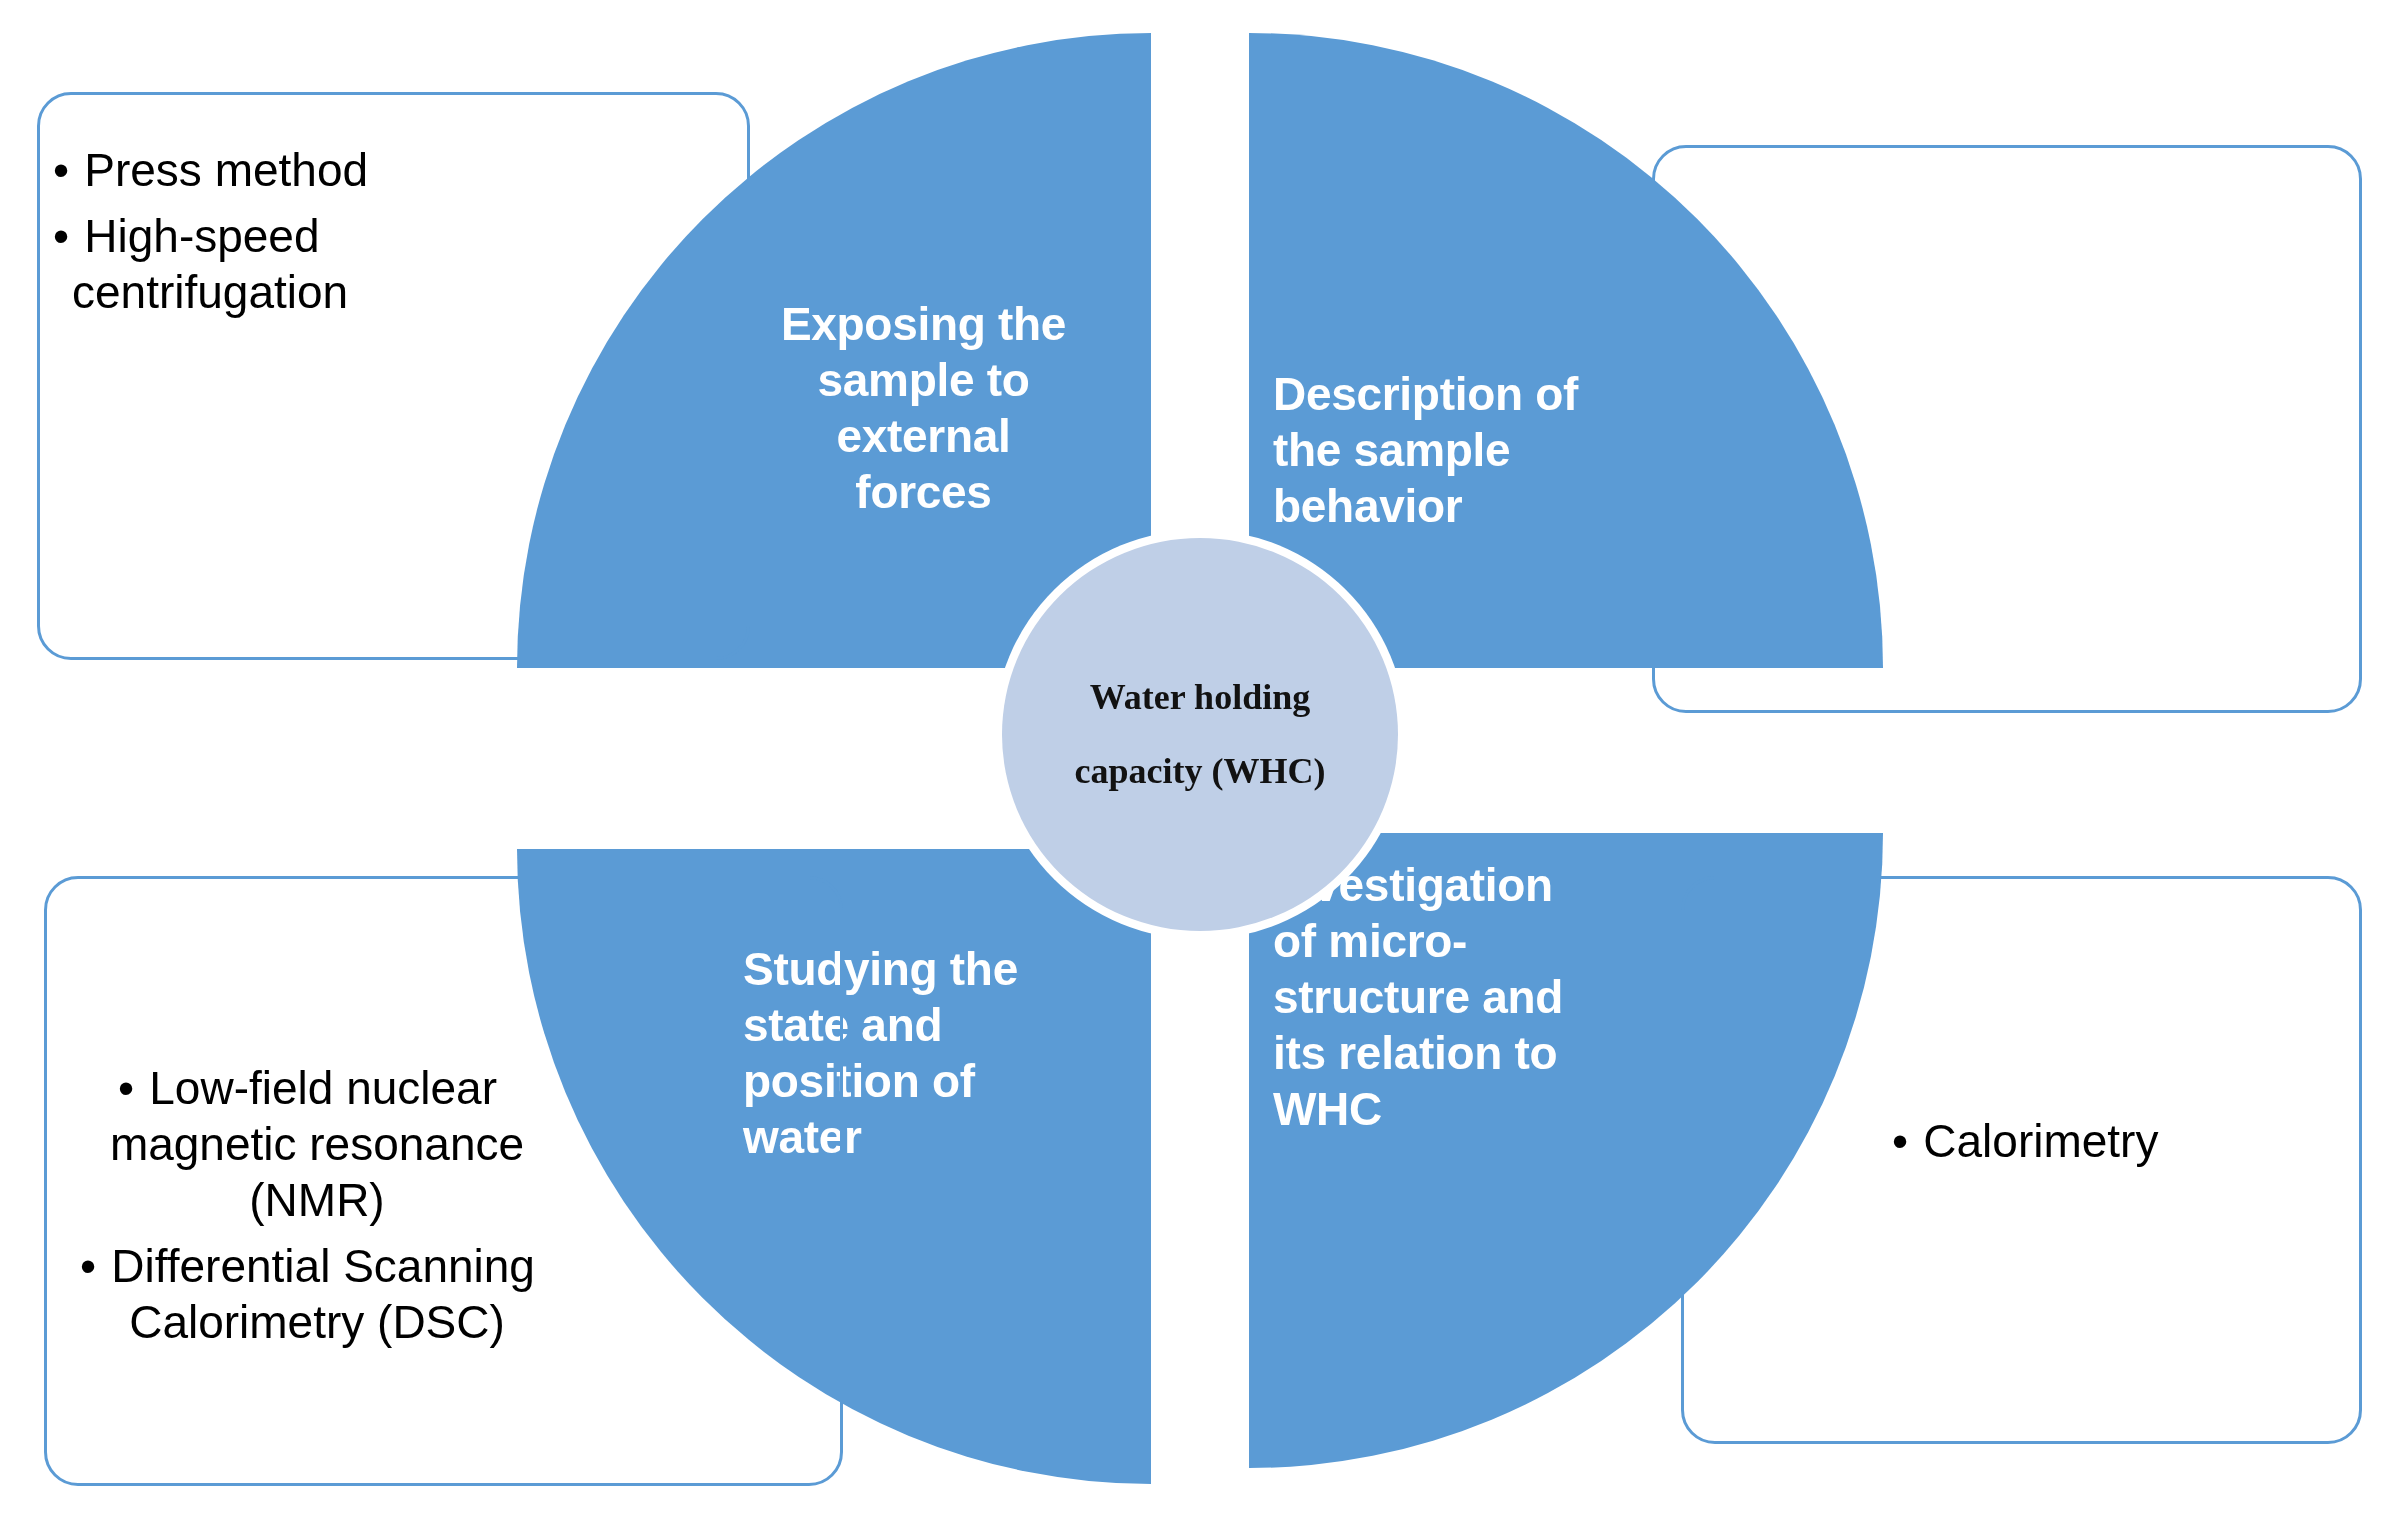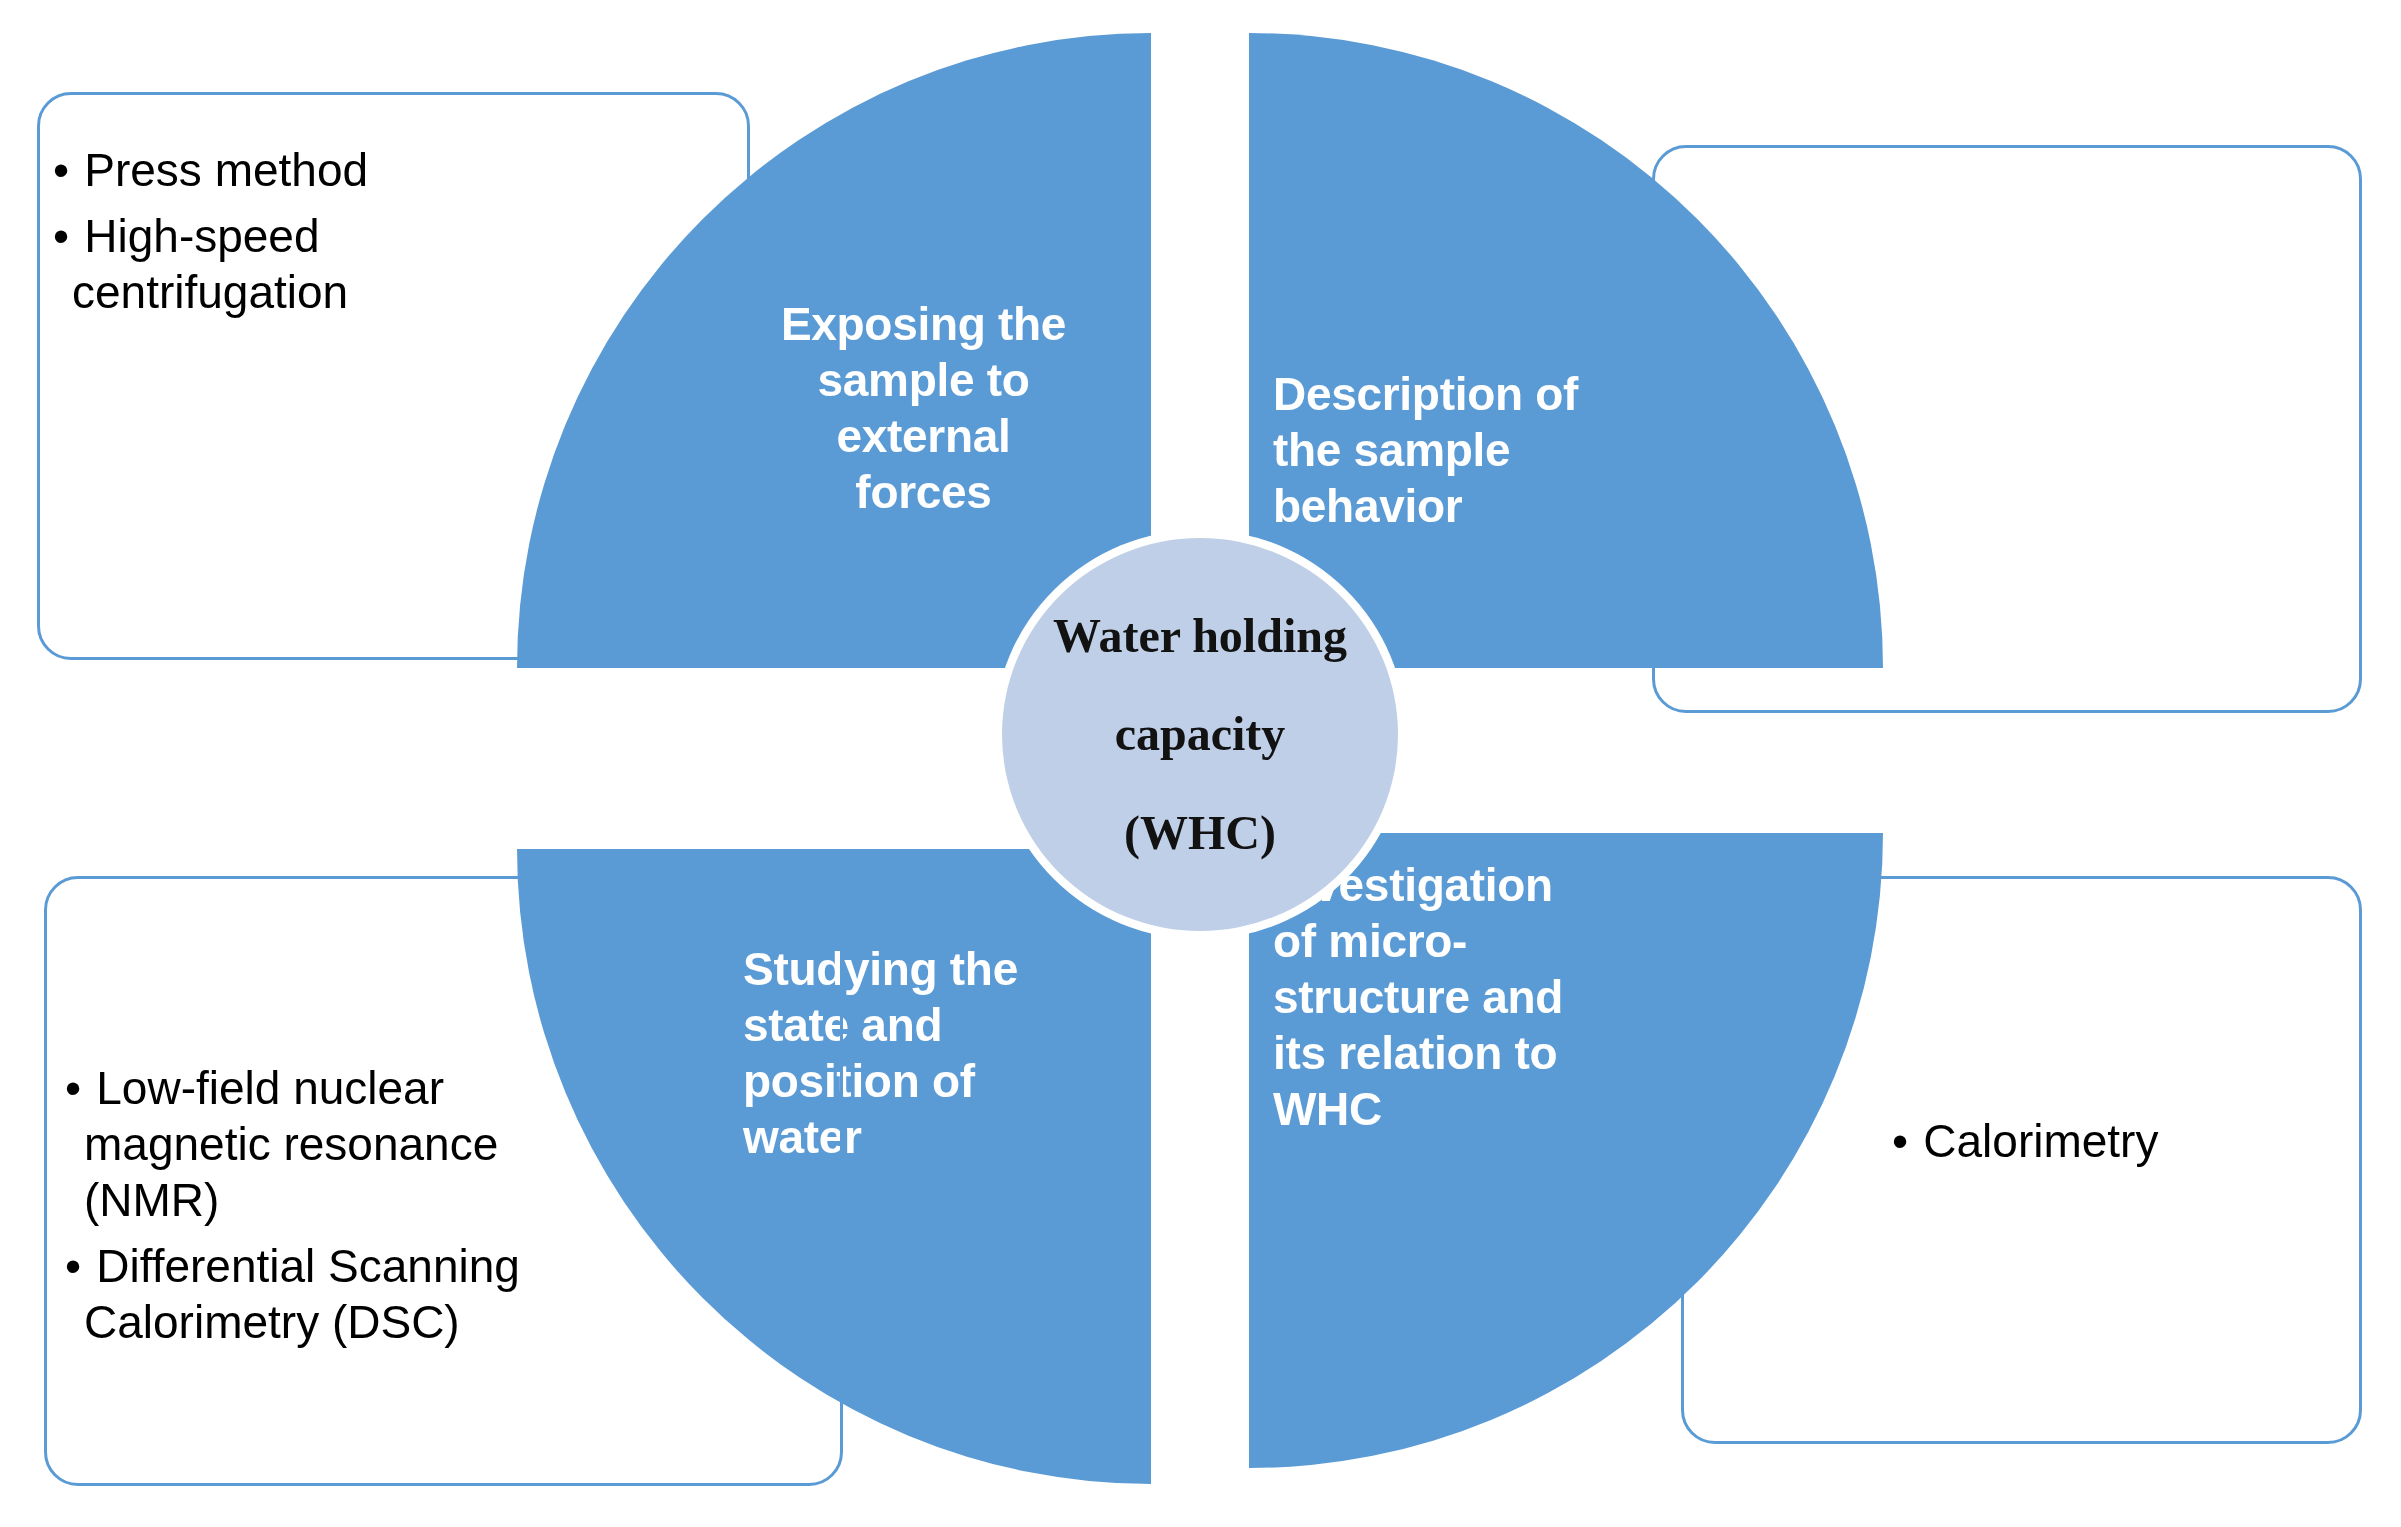--- a/index.html
+++ b/index.html
@@ -67,21 +67,21 @@
     background: #BFCFE7;
     box-shadow: 0 0 0 8.3px #ffffff;
     display: flex;
     align-items: center;
     justify-content: center;
     z-index: 5;
   }
   .hub-text {
     font-family: "Liberation Serif", serif;
     font-weight: bold;
-    font-size: 48px;
+    font-size: 36px;
     line-height: 2.05;
     color: #121212;
     text-align: center;
     width: 332px;
     white-space: pre-line;
   }
 
   
   .box {
     position: absolute;
@@ -102,21 +102,21 @@
     margin: 0;
     padding: 0;
     font-family: "Liberation Sans", sans-serif;
     font-size: 46px;
     line-height: 1.22;
     color: #000000;
     z-index: 3;
   }
   .list-tl { left: 53px;   top: 142px;  width: 403px; }
   .list-tr { left: 1871px; top: 178px;  width: 379px; }
-  .list-bl { left: 65px;  top: 1060px; width: 485px; }
+  .list-bl { left: 65px;  top: 1060px; width: 485px; text-align: center; }
   .list-br { left: 1892px; top: 1113px; width: 379px; }
 
   .box-list li {
     margin: 0 0 9.5px 0;
     text-indent: -19px;
     padding-left: 19px;
   }
   .box-list li::before {
     content: "\2022";
     margin-right: 2.4px;

